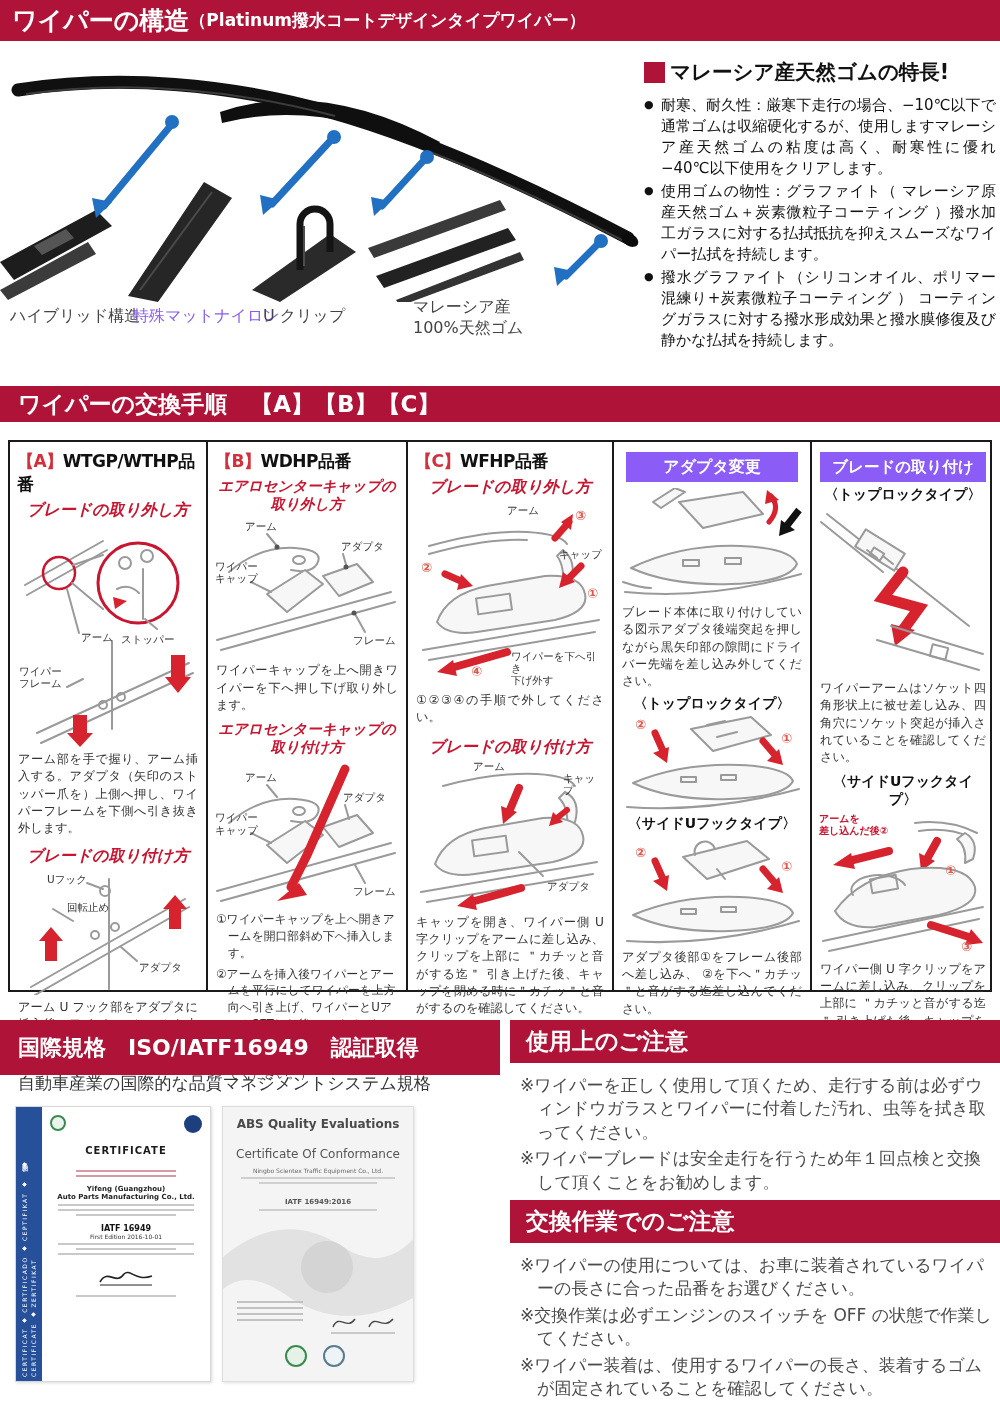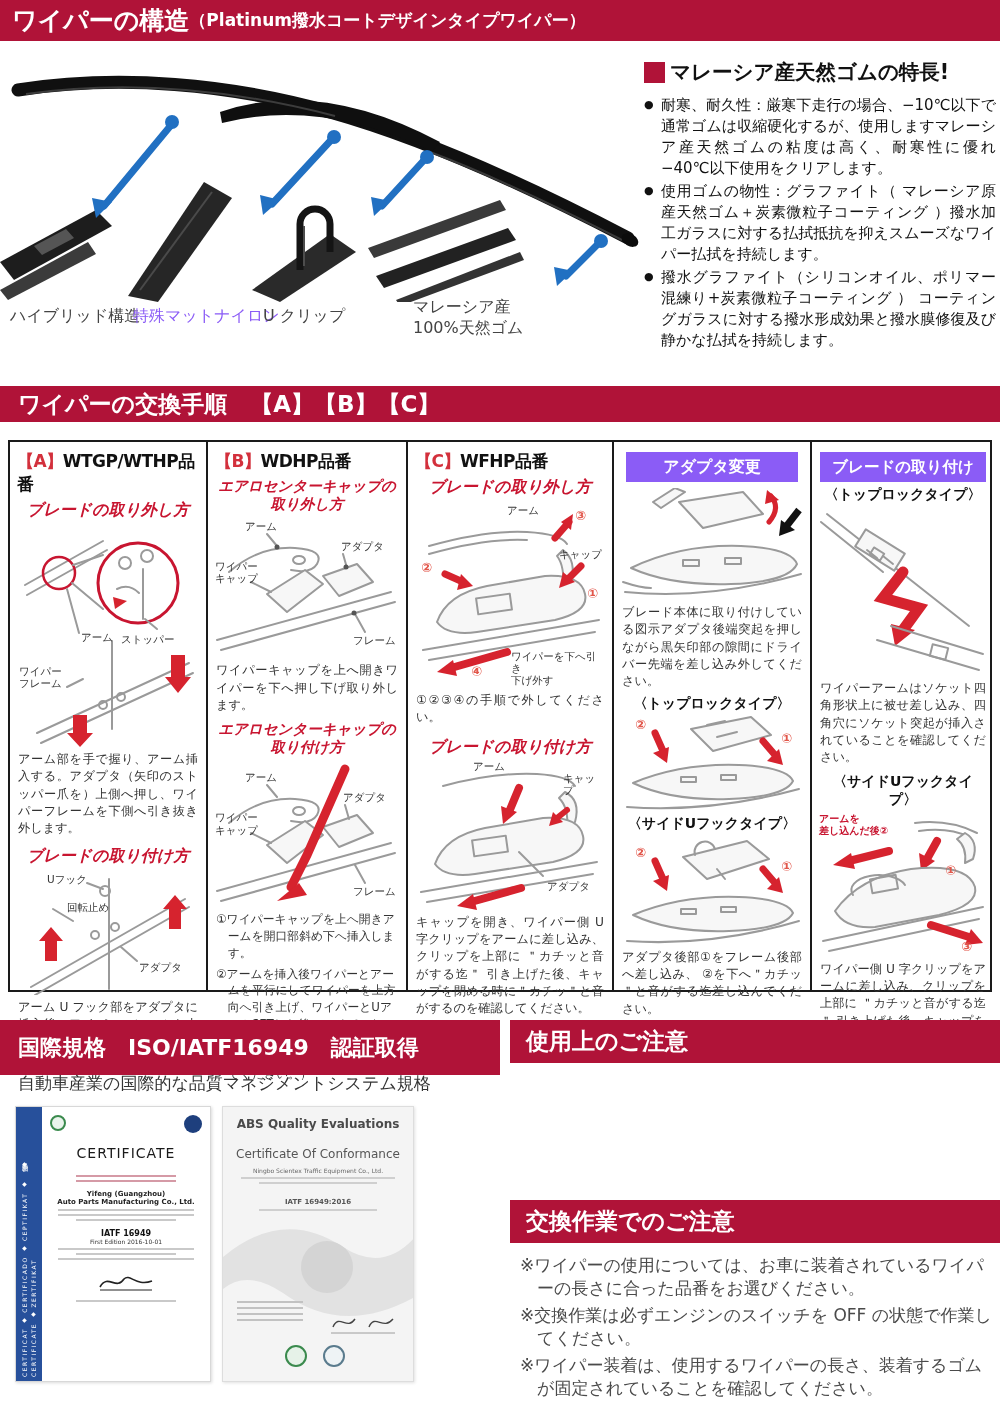--- a/index.html
+++ b/index.html
@@ -353,21 +353,21 @@
   <div class="abs banner" style="left:0;top:1020px;width:500px;height:55px;padding-left:18px;font-size:22px;">国際規格　ISO/IATF16949　認証取得</div>
   <div class="abs" style="left:18px;top:1072px;font-size:17px;color:#333;">自動車産業の国際的な品質マネジメントシステム規格</div>
 
   <div class="abs" style="left:15px;top:1106px;width:196px;height:276px;background:#fff;border:1px solid #d8d8d8;box-shadow:1px 1px 3px rgba(0,0,0,0.15);display:flex;">
     <div style="width:26px;background:#27509b;color:#fff;overflow:hidden;display:flex;justify-content:center;">
       <span style="writing-mode:vertical-rl;transform:rotate(180deg);font-size:6px;letter-spacing:1.5px;padding:4px 0;">CERTIFICAT ◆ CERTIFICADO ◆ CEPTIFIKAT ◆ 證明書 ◆ CERTIFICATE ◆ ZERTIFIKAT</span>
     </div>
     <div style="flex:1;position:relative;padding:8px 6px;text-align:center;">
       <span class="abs" style="left:8px;top:8px;width:16px;height:16px;border-radius:50%;border:2px solid #3a8a4d;background:#eaf4ec;"></span>
       <span class="abs" style="right:8px;top:8px;width:18px;height:18px;border-radius:50%;background:#1e3f7d;"></span>
-      <div style="margin-top:30px;font-size:14px;font-weight:normal;letter-spacing:1px;color:#1a1a1a;">CERTIFICATE</div>
+      <div style="margin-top:30px;font-size:10px;font-weight:bold;letter-spacing:1px;color:#1a1a1a;">CERTIFICATE</div>
       <div class="cert-line short" style="margin-top:14px;background:#d59aa6;"></div>
       <div class="cert-line short" style="background:#d59aa6;"></div>
       <div style="margin-top:8px;font-size:7px;font-weight:bold;color:#222;">Yifeng (Guangzhou)</div>
       <div style="font-size:7px;font-weight:bold;color:#222;">Auto Parts Manufacturing Co., Ltd.</div>
       <div class="cert-line"></div>
       <div class="cert-line"></div>
       <div class="cert-line short"></div>
       <div style="margin-top:8px;font-size:8px;font-weight:bold;color:#111;">IATF 16949</div>
       <div style="font-size:6px;color:#333;">First Edition 2016-10-01</div>
       <div class="cert-line"></div>
@@ -402,20 +402,24 @@
     <svg class="abs" style="right:14px;bottom:44px;" width="70" height="30" viewBox="0 0 70 30">
       <path d="M4 20 C 10 6 18 24 26 12" stroke="#444" stroke-width="1.4" fill="none"></path>
       <path d="M40 20 C 46 6 54 24 64 12" stroke="#444" stroke-width="1.4" fill="none"></path>
       <line x1="2" y1="26" x2="66" y2="26" stroke="#888" stroke-width="0.8"></line>
     </svg>
     <span class="abs" style="left:62px;bottom:14px;width:22px;height:22px;border-radius:50%;border:2px solid #3a8a4d;background:#e6f2e8;"></span>
     <span class="abs" style="left:100px;bottom:14px;width:22px;height:22px;border-radius:50%;border:2px solid #5a7b8d;background:#eef3f5;"></span>
   </div>
 
   <div class="abs banner" style="left:510px;top:1020px;width:490px;height:43px;padding-left:16px;font-size:23px;">使用上のご注意</div>
+  <div class="abs note-list" style="left:520px;top:1074px;width:474px;">
+    <div>※ワイパーを正しく使用して頂くため、走行する前は必ずウィンドウガラスとワイパーに付着した汚れ、虫等を拭き取ってください。</div>
+    <div>※ワイパーブレードは安全走行を行うため年１回点検と交換して頂くことをお勧めします。</div>
+  </div>
 
   <div class="abs banner" style="left:510px;top:1200px;width:490px;height:43px;padding-left:16px;font-size:23px;">交換作業でのご注意</div>
   <div class="abs note-list" style="left:520px;top:1254px;width:474px;">
     <div>※ワイパーの使用については、お車に装着されているワイパーの長さに合った品番をお選びください。</div>
     <div>※交換作業は必ずエンジンのスイッチを OFF の状態で作業してください。</div>
     <div>※ワイパー装着は、使用するワイパーの長さ、装着するゴムが固定されていることを確認してください。</div>
   </div>
 
 </div>
 

